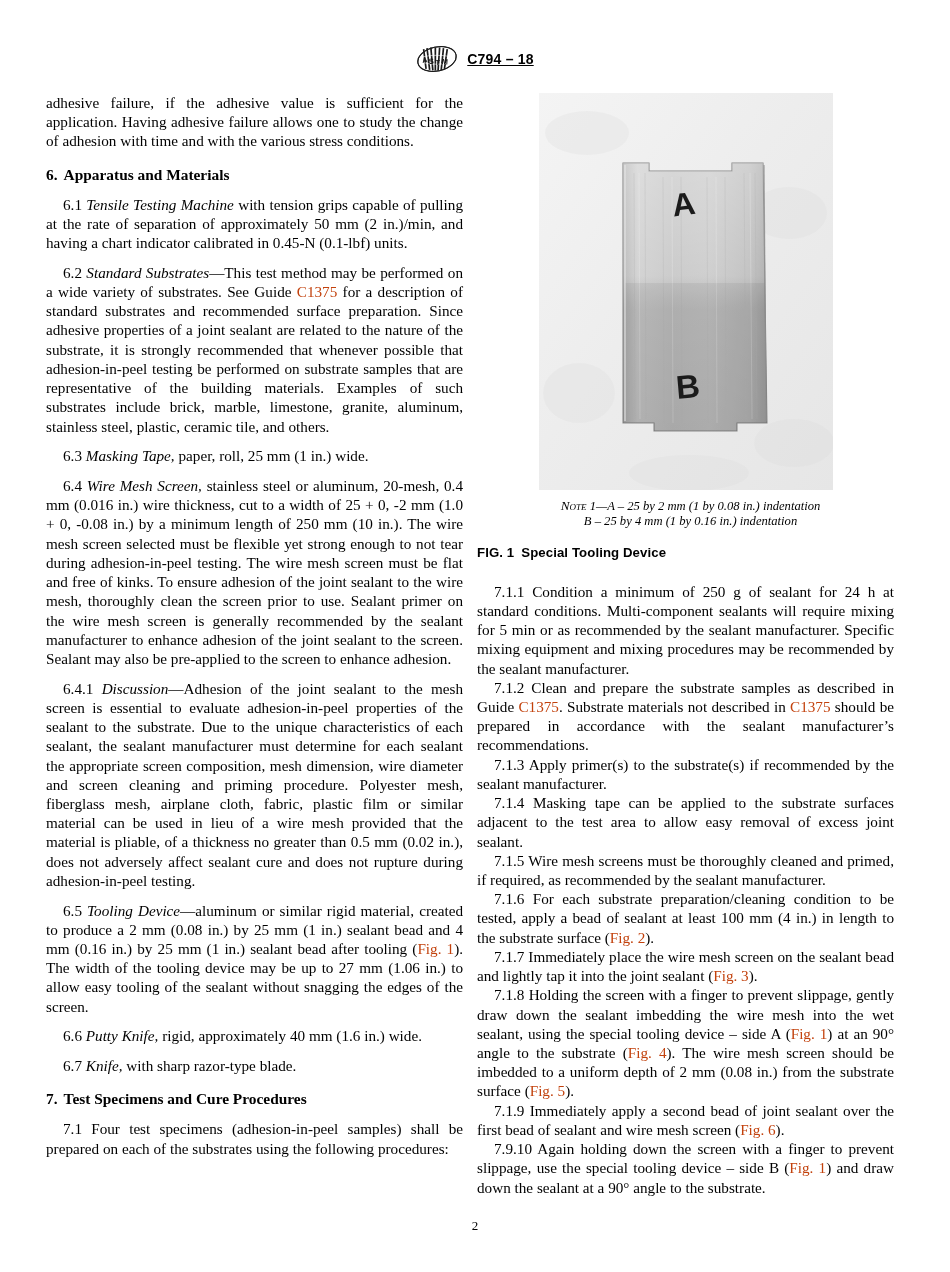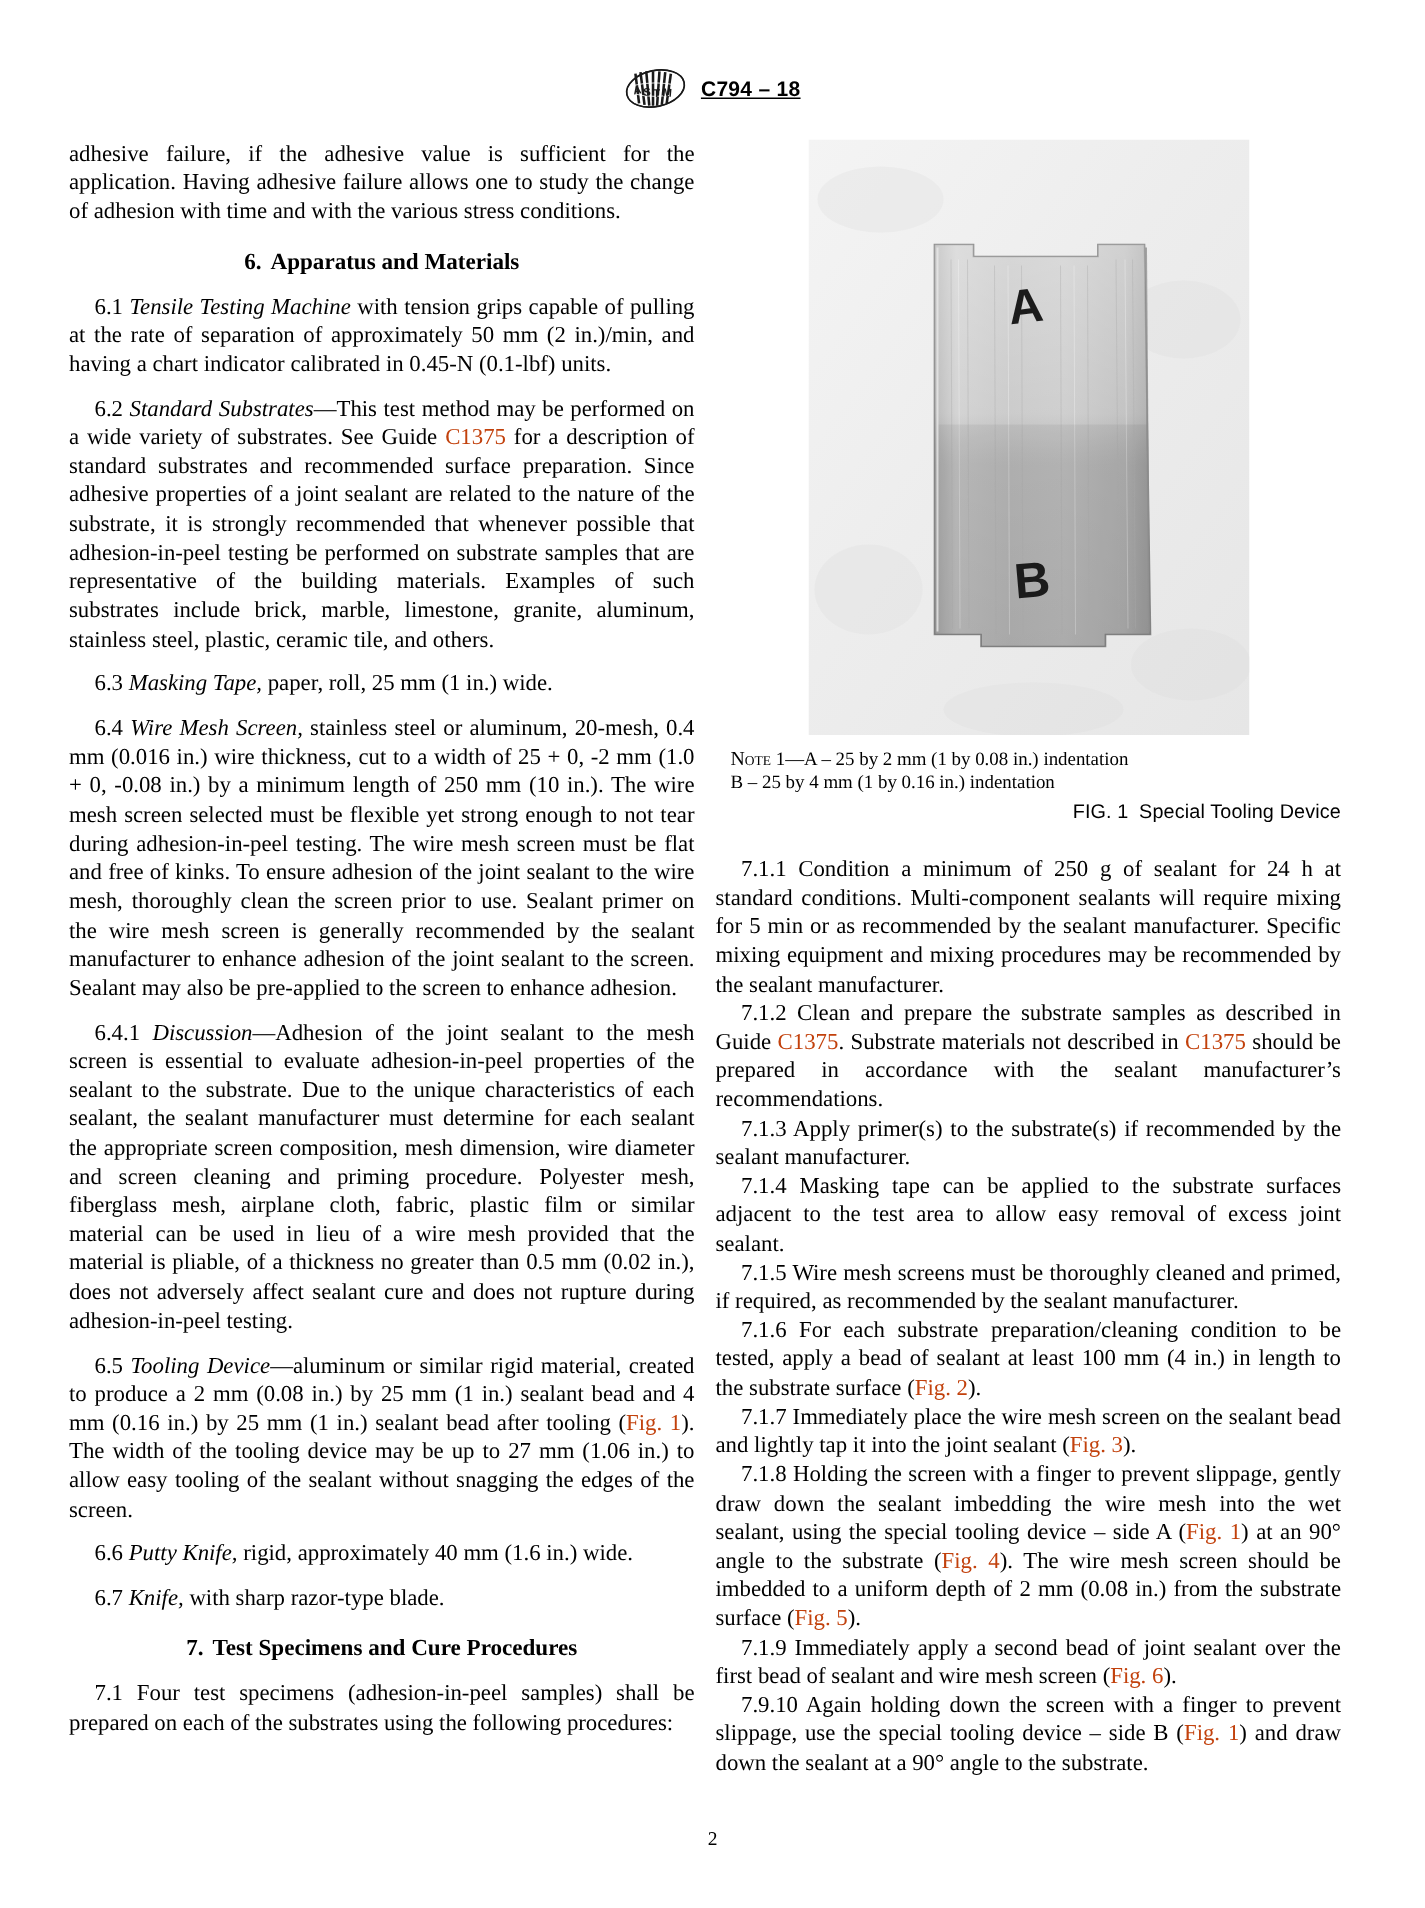--- a/index.html
+++ b/index.html
@@ -68,21 +68,21 @@
     hyphens: manual;
   }
   p.indent { text-indent: 17px; }
   p.gap { margin-top: 10.5px; }
 
   h2.section-head {
     margin: 15px 0 8px 0;
     font-size: 15.4px;
     font-weight: bold;
     line-height: 1.2;
-    text-align: center;
+    text-align: left;
     text-indent: 0;
   }
   h2.section-head .num { margin-right: 6px; }
 
   .term { font-style: italic; }
   .ref {
     color: #c2410c;
   }
 
   
@@ -93,34 +93,35 @@
   .figure-photo {
     display: block;
     margin: 0 auto;
     width: 294px;
     height: 397px;
     border: 0;
   }
   .fig-note {
     font-size: 12.6px;
     line-height: 1.22;
-    text-align: left;
+    text-align: center;
     margin-top: 8px;
     margin-left: 10px;
+    font-style: italic;
   }
   .note-label {
     font-variant: small-caps;
     font-size: 13.2px;
   }
   .fig-caption {
     font-family: "Liberation Sans", "DejaVu Sans", sans-serif;
-    font-weight: normal;
+    font-weight: bold;
     font-size: 13.2px;
-    text-align: right;
-    margin-top: 3px;
+    text-align: left;
+    margin-top: 15px;
     letter-spacing: 0.1px;
   }
   .fig-caption .cap-sep { display: inline-block; width: 7px; }
 
   .after-figure { margin-top: 22px; }
 
   
   .page-number {
     position: absolute;
     left: 0;

